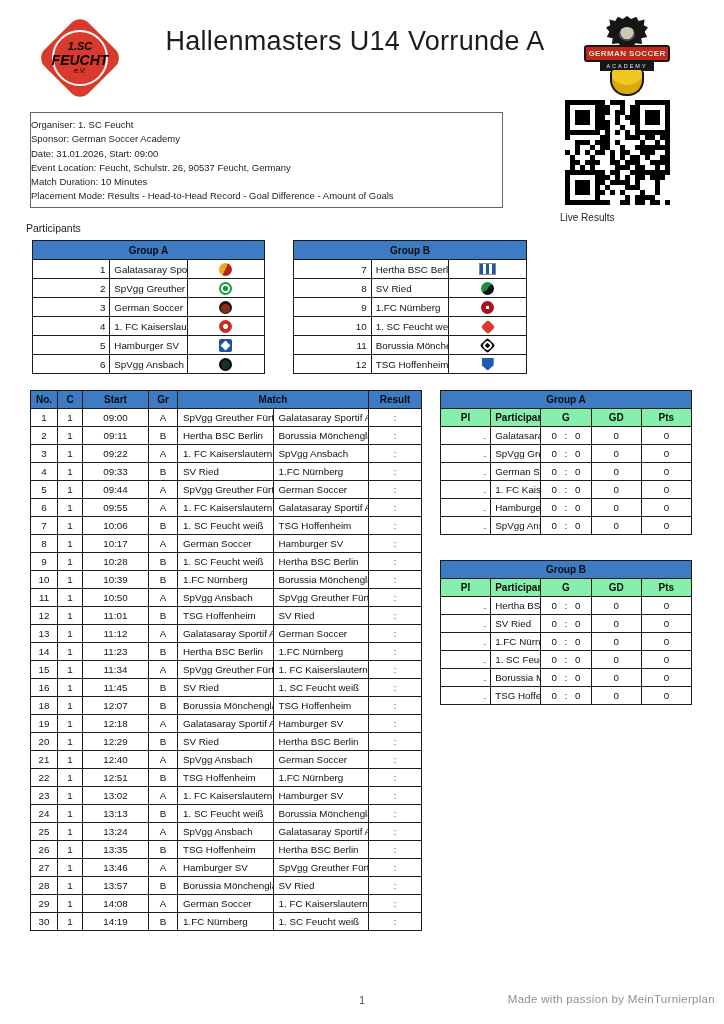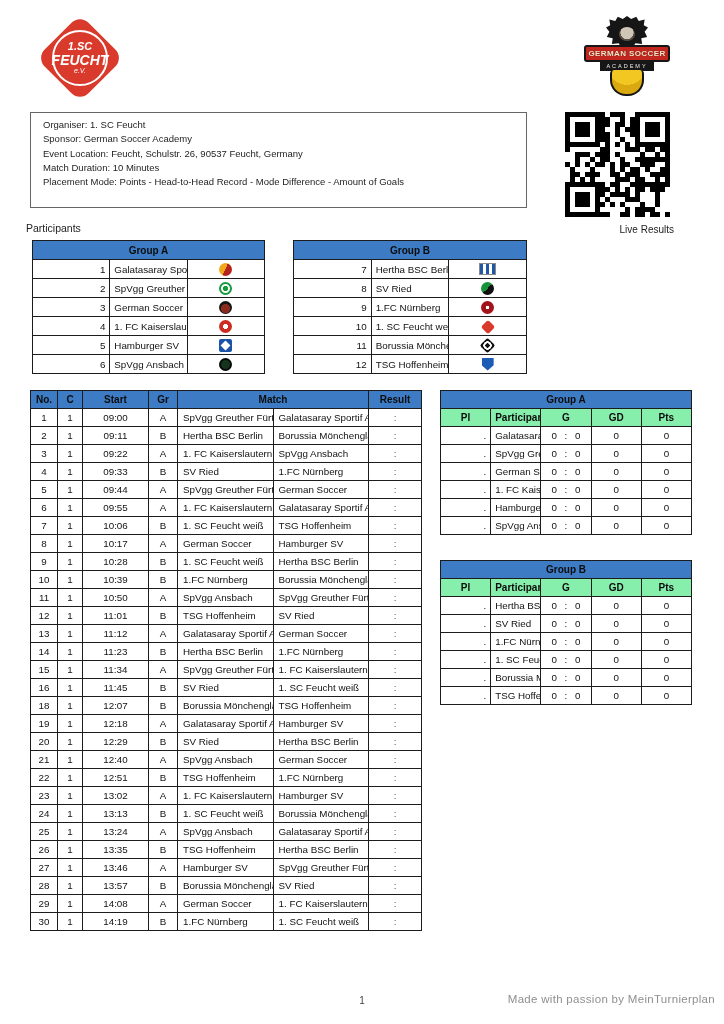--- a/index.html
+++ b/index.html
@@ -7,41 +7,41 @@
         font-family:"Liberation Sans",sans-serif;color:#111;overflow:hidden;}
 
   
   .page-title{position:absolute;left:120px;top:26px;width:470px;text-align:center;
               font-size:27px;font-weight:400;color:#1c1c1c;letter-spacing:.3px;}
 
   .feucht-logo{position:absolute;left:42px;top:20px;width:76px;height:76px;}
   .feucht-diamond{position:absolute;inset:7px;background:#d93a2b;border-radius:12px;transform:rotate(45deg);}
   .feucht-circle{position:absolute;inset:10px;border:2px solid #fff;border-radius:50%;background:#d93a2b;
                  display:flex;flex-direction:column;align-items:center;justify-content:center;
-                 color:#ffffff;font-weight:bold;font-style:italic;line-height:1.05;}
+                 color:#000000;font-weight:bold;font-style:italic;line-height:1.05;}
   .feucht-l1{font-size:11px;} .feucht-l2{font-size:14px;} .feucht-l3{font-size:7px;font-weight:normal;}
 
   .gsa-logo{position:absolute;left:584px;top:16px;width:86px;height:92px;}
   .gsa-lion{width:42px;height:36px;margin:0 auto;background:#161616;position:relative;
             clip-path:polygon(50% 0,60% 8%,72% 2%,78% 14%,92% 10%,90% 26%,100% 32%,92% 44%,98% 58%,84% 62%,86% 78%,70% 76%,62% 90%,50% 82%,38% 90%,30% 76%,14% 78%,16% 62%,2% 58%,8% 44%,0 32%,10% 26%,8% 10%,22% 14%,28% 2%,40% 8%);}
   .gsa-face{position:absolute;left:13px;top:11px;width:16px;height:14px;border-radius:50%;
             background:radial-gradient(circle at 50% 40%,#cfc6b8 55%,#5a4f43 58%);}
   .gsa-banner{position:relative;margin-top:-7px;background:#c1271f;border:2px solid #161616;border-radius:3px;
               color:#f0e6c8;font-weight:bold;font-size:8px;letter-spacing:.4px;text-align:center;
               padding:2px 0;text-shadow:0 0 1px #5c0f0b;}
   .gsa-academy{width:54px;margin:0 auto;background:#161616;color:#eee;font-size:5.5px;letter-spacing:2px;
                text-align:center;padding:1px 0 2px;}
   .gsa-ball{width:30px;height:24px;margin:-1px auto 0;border:2px solid #161616;border-top:none;
             border-radius:4px 4px 16px 16px;
             background:radial-gradient(circle at 50% -20%,#f3c722 60%,#d9a90f 61%);}
 
   
   .info-box{position:absolute;left:30px;top:112px;width:471px;height:84px;border:1px solid #666;
-            padding:5px 12px;font-size:9.5px;line-height:14.3px;color:#1d1d1d;}
-  .qr-block{position:absolute;left:560px;top:112px;width:114px;text-align:right;}
+            padding:5px 0;font-size:9.5px;line-height:14.3px;color:#1d1d1d;}
+  .qr-block{position:absolute;left:560px;top:100px;width:114px;text-align:left;}
   .qr-grid{display:grid;grid-template-columns:repeat(21,5px);grid-auto-rows:5px;width:105px;margin:0 auto;
            background:#fff;}
   .qr-grid div.b{background:#000;}
   .qr-label{margin-top:7px;font-size:10px;color:#222;}
 
   
   table{border-collapse:collapse;table-layout:fixed;}
   td,th{border:1px solid #1c1c1c;font-size:9.8px;font-weight:normal;padding:0 4px;
         overflow:hidden;white-space:nowrap;}
   .hdr{background:#3d7cc4;text-align:center;font-weight:bold;font-size:10px;color:#0c0c0c;}
@@ -107,37 +107,39 @@
 
   <div class="feucht-logo">
     <div class="feucht-diamond"></div>
     <div class="feucht-circle">
       <span class="feucht-l1">1.SC</span>
       <span class="feucht-l2">FEUCHT</span>
       <span class="feucht-l3">e.V.</span>
     </div>
   </div>
 
+  <div class="page-title">Hallenmasters U14 Vorrunde A</div>
 
   <div class="gsa-logo">
     <div class="gsa-lion">
         <div class="gsa-face"></div>
       </div>
     <div class="gsa-banner">GERMAN SOCCER</div>
     <div class="gsa-academy">ACADEMY</div>
     <div class="gsa-ball"></div>
   </div>
 
   <div class="info-box">
 
   <div class="info-line">Organiser: 1. SC Feucht</div>
       <div class="info-line">Sponsor: German Soccer Academy</div>
+      <div class="info-line">Date: 31.01.2026, Start: 09:00</div>
       <div class="info-line">Event Location: Feucht, Schulstr. 26, 90537 Feucht, Germany</div>
       <div class="info-line">Match Duration: 10 Minutes</div>
-      <div class="info-line">Placement Mode: Points - Head-to-Head Record - Mode Difference - Amount of Goals</div>
+      <div class="info-line">Placement Mode: Results - Head-to-Head Record - Goal Difference - Amount of Goals</div>
     </div>
 
   <div class="qr-block">
     <div class="qr-grid">
         <div class="b"></div>
         <div class="b"></div>
         <div class="b"></div>
         <div class="b"></div>
         <div class="b"></div>
         <div class="b"></div>

